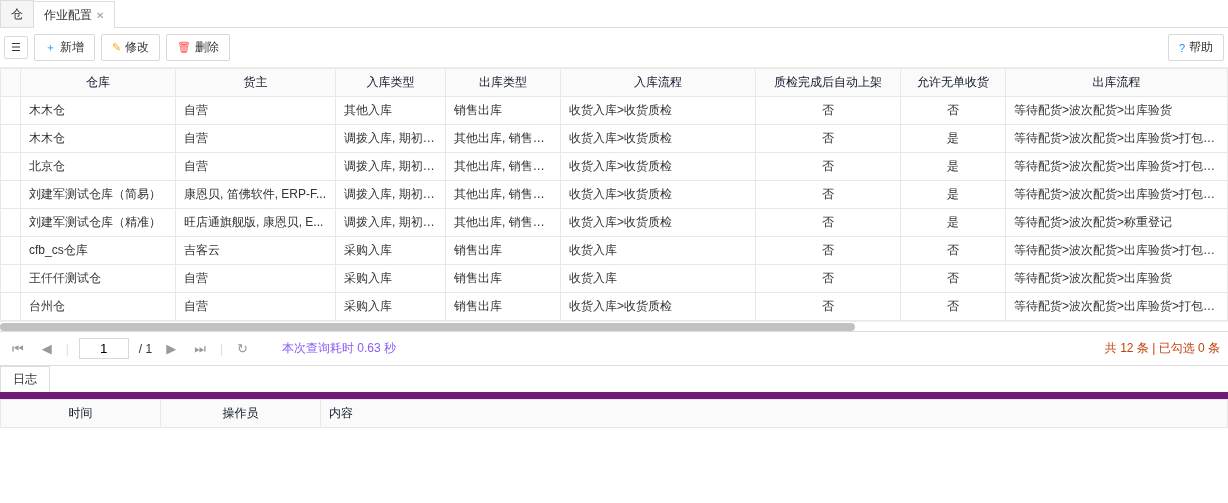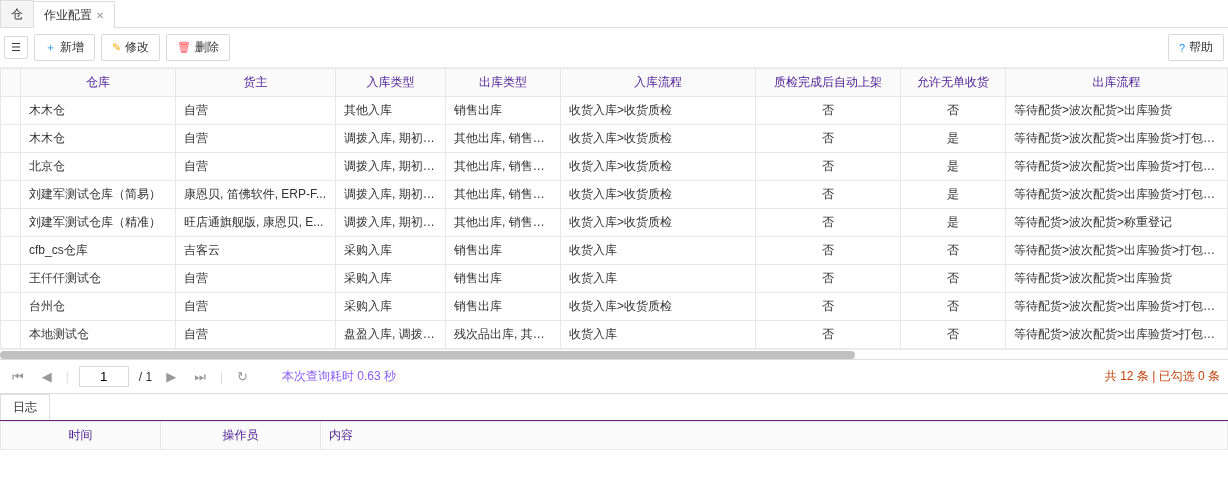--- a/index.html
+++ b/index.html
@@ -11,30 +11,30 @@
 .toolbar { padding: 6px 4px; display: flex; gap: 6px; align-items: center; border-bottom: 1px solid #eee; }
 .btn { border: 1px solid #d9d9d9; background: #fff; padding: 4px 10px; border-radius: 2px; font-size: 12px; display: inline-flex; align-items: center; gap: 4px; cursor: pointer; color: #333; }
 .btn .ic { font-size: 11px; }
 .ic-blue { color: #1890ff; }
 .ic-red { color: #ff4d4f; }
 .ic-orange { color: #faad14; }
 .help-btn { margin-left: auto; }
 .table-wrap { overflow: hidden; }
 table { border-collapse: collapse; width: 100%; table-layout: fixed; }
 th, td { border: 1px solid #e8e8e8; padding: 5px 8px; text-align: left; white-space: nowrap; overflow: hidden; text-overflow: ellipsis; font-size: 12px; height: 25px; }
-th { background: #fafafa; font-weight: normal; text-align: center; color: #4c1d95; }
+th { background: #fafafa; font-weight: normal; text-align: center; color: #0f172a; }
 .center { text-align: center; }
 .scroll-bar { height: 10px; background: #fff; position: relative; border-top: 1px solid #eee; }
 .scroll-thumb { position: absolute; left: 0; width: 855px; height: 8px; background: #c1c1c1; border-radius: 4px; top: 1px; }
 .pager { display: flex; align-items: center; gap: 10px; padding: 6px 8px; border-top: 1px solid #ddd; border-bottom: 1px solid #ddd; }
 .pager .pbtn { color: #999; cursor: pointer; padding: 0 4px; font-size: 13px; }
 .pager .sep { color: #ddd; }
 .page-input { width: 50px; text-align: center; border: 1px solid #d9d9d9; padding: 2px; }
 .pager-right { margin-left: auto; color: #c2410c; }
-.log-tabs { display: flex; border-bottom: 1px solid #701a75; align-items: flex-end; }
+.log-tabs { display: flex; border-bottom: 7px solid #701a75; align-items: flex-end; }
 .log-tab { padding: 4px 12px; border: 1px solid #ddd; border-bottom: none; background: #fff; font-size: 12px; }
 .log-table th { background: #fafafa; }
 th.c-narrow, td.c-narrow { width: 20px; padding: 5px 2px; }
 </style>
 </head>
 <body>
 
 <div class="tabs">
   <div class="tab">
     <span>仓</span>
@@ -175,31 +175,20 @@
           <td class="c-narrow"></td>
           <td>台州仓</td>
           <td>自营</td>
           <td>采购入库</td>
           <td>销售出库</td>
           <td>收货入库&gt;收货质检</td>
           <td class="center">否</td>
           <td class="center">否</td>
           <td>等待配货&gt;波次配货&gt;出库验货&gt;打包登记</td>
         </tr>
-        <tr>
-          <td class="c-narrow"></td>
-          <td>本地测试仓</td>
-          <td>自营</td>
-          <td>盘盈入库, 调拨入...</td>
-          <td>残次品出库, 其他...</td>
-          <td>收货入库</td>
-          <td class="center">否</td>
-          <td class="center">否</td>
-          <td>等待配货&gt;波次配货&gt;出库验货&gt;打包登记</td>
-        </tr>
       </tbody>
 </table>
 </div>
 
 <div class="scroll-bar">
   <div class="scroll-thumb"></div>
 </div>
 
 <div class="pager">
   <span class="pbtn">⏮</span>

